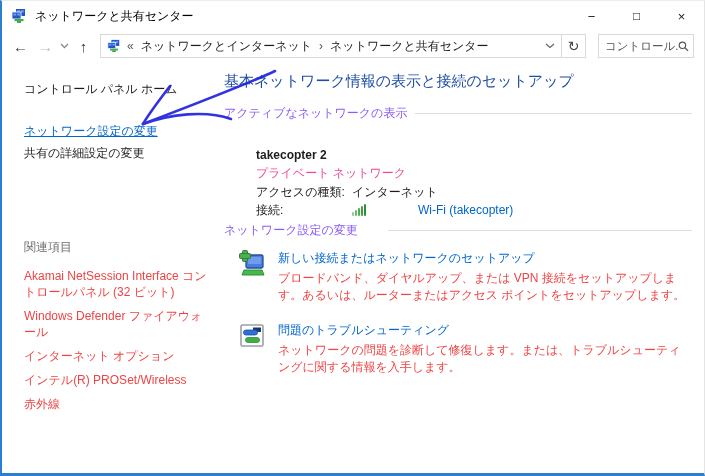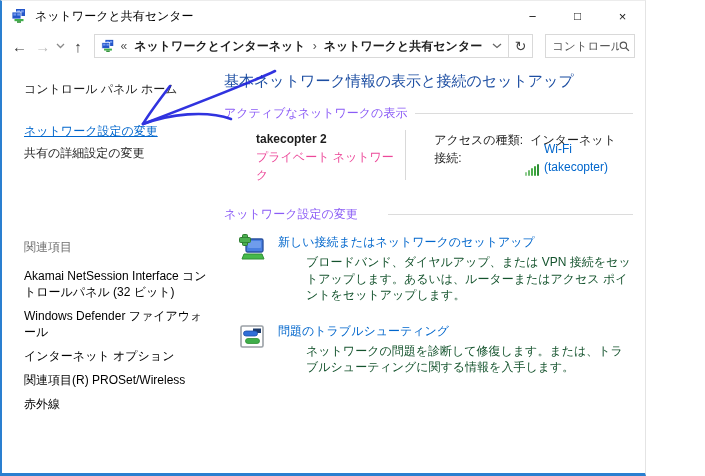--- a/index.html
+++ b/index.html
@@ -1,75 +1,75 @@
 <!DOCTYPE html>
 <html><head>
 <meta charset="utf-8">
 <style>
   * { box-sizing: border-box; margin: 0; padding: 0; }
   html,body { width: 705px; height: 476px; background:#fff; font-family:"Liberation Sans","DejaVu Sans",sans-serif; }
   #window {
-    position: relative; width:646px; height:476px; background:#fff;
+    position: relative; width:705px; height:476px; background:#fff;
     border-left:2px solid #2a7fd0; border-bottom:3px solid #2a7fd0;
     border-right:1px solid #e4e4e4; border-top:1px solid #ececec;
     overflow:hidden;
   }
   
   .titlebar { height:30px; display:flex; align-items:center; padding-left:9px; background:#fff; }
   .titlebar .title { font-size:12px; color:#000; margin-left:8px; flex:1; white-space:nowrap; }
   .winbtn { width:45px; height:30px; display:flex; align-items:center; justify-content:center;
             font-size:13px; color:#1a1a1a; cursor:default; }
   .winbtn.max { font-size:12px; }
   
   .navbar { height:30px; display:flex; align-items:center; padding:0 10px 0 6px; background:#fff; }
   .navbtn { width:25px; height:24px; display:flex; align-items:center; justify-content:center;
             font-size:15px; color:#3b3b3b; }
   .navbtn.disabled { color:#bdbdbd; }
   .navbtn.small { width:13px; }
   .addrgroup { display:flex; height:24px; flex:1; margin-left:4px; border:1px solid #d9d9d9; background:#fff; }
   .addr { display:flex; align-items:center; flex:1; padding:0 4px 0 6px; font-size:12px; color:#1d1d1d; overflow:hidden; white-space:nowrap; }
   .addr .sep { color:#555; margin:0 7px; font-size:12px; }
-  .addr .crumb { color:#1d1d1d;font-weight:bold; }
+  .addr .crumb { color:#1d1d1d; }
   .addr-dd { width:22px; display:flex; align-items:center; justify-content:center; }
   .addr-refresh { width:24px; display:flex; align-items:center; justify-content:center;
                   border-left:1px solid #d9d9d9; font-size:14px; color:#444; }
   .searchbox { width:96px; height:24px; margin-left:12px; border:1px solid #d9d9d9; display:flex; align-items:center; padding:0 4px 0 6px; }
   .searchbox input { border:none; outline:none; width:100%; font-size:11.5px; color:#555;
                      font-family:"Liberation Sans","DejaVu Sans",sans-serif; }
   .searchbox input::placeholder { color:#555; opacity:1; }
   
   .bodyrow { display:flex; height:416px; }
   .sidebar { width:222px; padding:20px 0 0 22px; font-size:12px; flex-shrink:0; }
   .side-link { color:#1d1d1d; margin-bottom:6px; line-height:16px; cursor:pointer; width:186px; }
   .side-home { margin-bottom:26px; }
   .side-link.hot { color:#0066cc; text-decoration:underline; }
   .side-header { color:#6e6e6e; margin-top:78px; margin-bottom:12px; }
-  .side-rel { color:#000000; margin-bottom:8px; line-height:16px; width:186px; cursor:pointer; }
+  .side-rel { color:#ef4444; margin-bottom:8px; line-height:16px; width:186px; cursor:pointer; }
   .main { flex:1; padding:10px 12px 16px 0; }
   .main h1 { font-size:15px; font-weight:normal; color:#1d4ea2; line-height:20px; }
   .sect { display:flex; align-items:center; margin-top:14px; }
   .sect .label { font-size:12px; color:#8b5cf6; white-space:nowrap; }
   .sect .rule { flex:1; height:1px; background:#dcdcdc; margin-left:8px; }
   .sect.settings { margin-top:28px;gap:22px; }
-  .netrow { display:flex; margin-top:8px; margin-left:32px; height:48px; }
+  .netrow { display:flex; margin-top:24px; margin-left:32px; height:48px;flex-direction:column; }
   .netleft { width:158px; }
   .netname { font-size:12px; font-weight:bold; color:#1d1d1d; line-height:18px; }
   .nettype { font-size:12px; color:#ec4899; line-height:18px; }
   .netdivider { width:1px; background:#d9d9d9; height:50px; margin:0 28px 0 0; }
   .netright { font-size:12px; color:#1d1d1d; padding-top:1px; }
   .netright .row { display:flex; align-items:center; line-height:18px; height:18px; }
   .netright .lbl { width:96px; }
-  .wifi-link { color:#0066cc; cursor:pointer; display:flex; align-items:flex-end; }
+  .wifi-link { color:#0066cc; cursor:pointer; display:flex; align-items:center;gap:47px; }
   .wifi-bars { display:flex; align-items:flex-end; margin-right:4px; }
   .wifi-bars i { display:block; width:2px; margin-right:1px; border-radius:1px; }
   .task { display:flex; margin:10px 0 18px 14px; }
   .task .ticon { width:28px; height:30px; margin-right:12px; flex-shrink:0; }
   .task .ttext { max-width:410px; }
   .task .tlink { font-size:12px; color:#0066cc; line-height:18px; margin-bottom:3px; cursor:pointer; }
-  .task .tdesc { font-size:12px; color:#14532d; line-height:16.5px;margin-left:28px; }
+  .task .tdesc { font-size:12px; color:#ef4444; line-height:16.5px; }
   
   #doodle { position:absolute; left:0; top:0; width:705px; height:476px; pointer-events:none; z-index:40; }
 </style>
 </head>
 <body>
 
 <div id="window">
 
   <div class="titlebar">
     <svg width="16" height="16" viewBox="0 0 16 16">
@@ -136,21 +136,21 @@
 
     <div class="sidebar">
       <div class="side-link side-home">コントロール パネル ホーム</div>
       <div class="side-link hot">ネットワーク設定の変更</div>
       <div class="side-link">共有の詳細設定の変更</div>
 
       <div class="side-header">関連項目</div>
       <div class="side-rel">Akamai NetSession Interface コントロールパネル (32 ビット)</div>
       <div class="side-rel">Windows Defender ファイアウォール</div>
       <div class="side-rel">インターネット オプション</div>
-      <div class="side-rel">関連項目(R) PROSet/Wireless</div>
+      <div class="side-rel">インテル(R) PROSet/Wireless</div>
       <div class="side-rel">赤外線</div>
     </div>
 
     <div class="main">
       <h1>基本ネットワーク情報の表示と接続のセットアップ</h1>
 
       <div class="sect">
         <span class="label">アクティブなネットワークの表示</span>
         <div class="rule"></div>
       </div>

